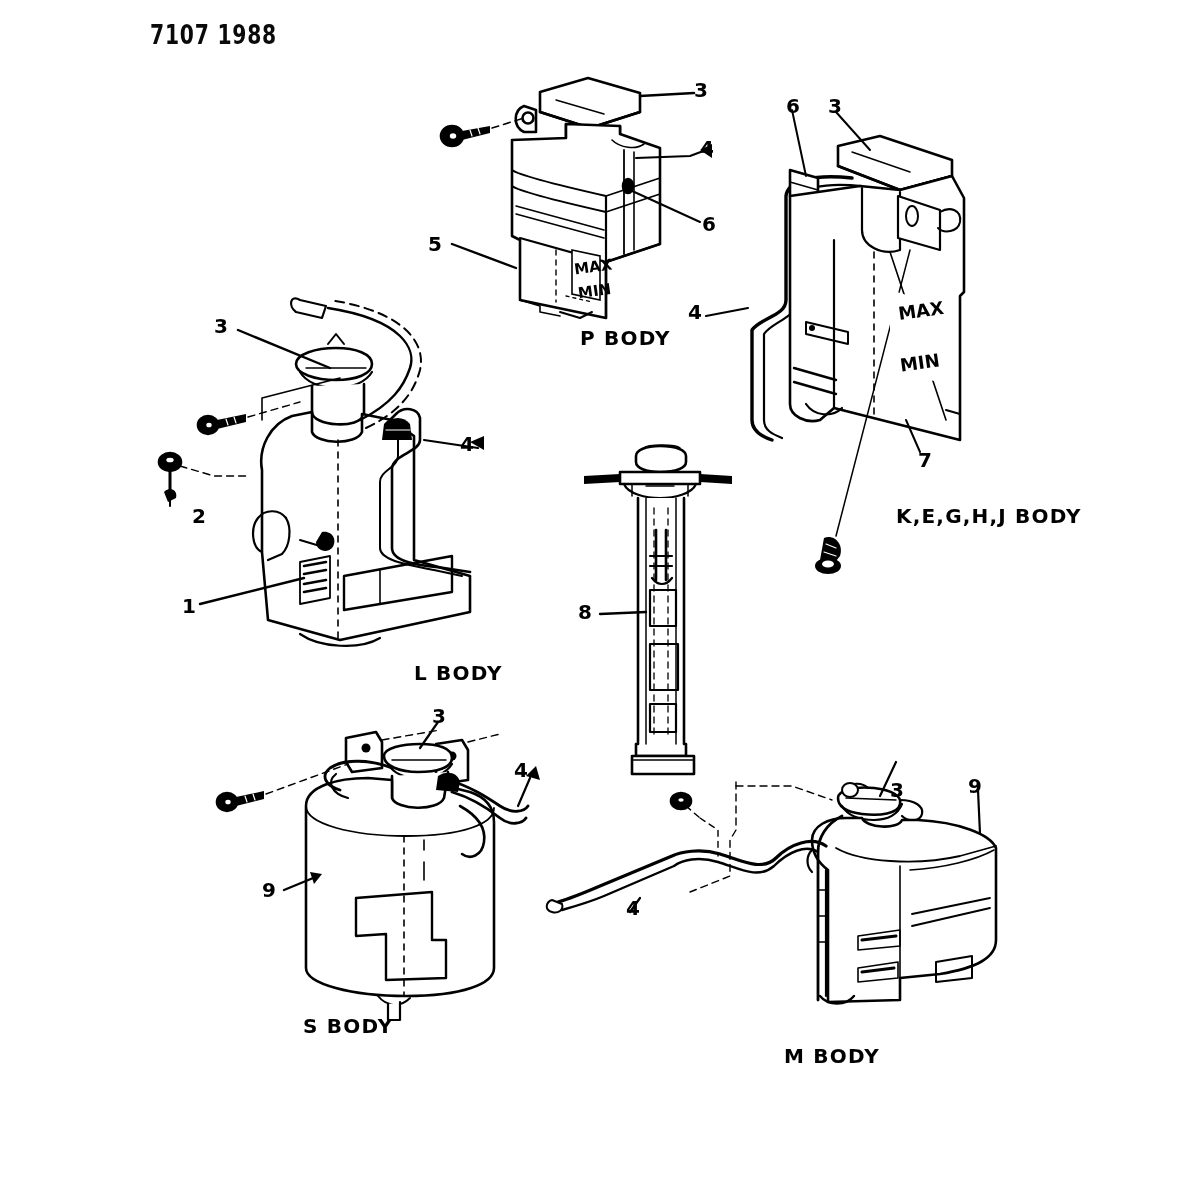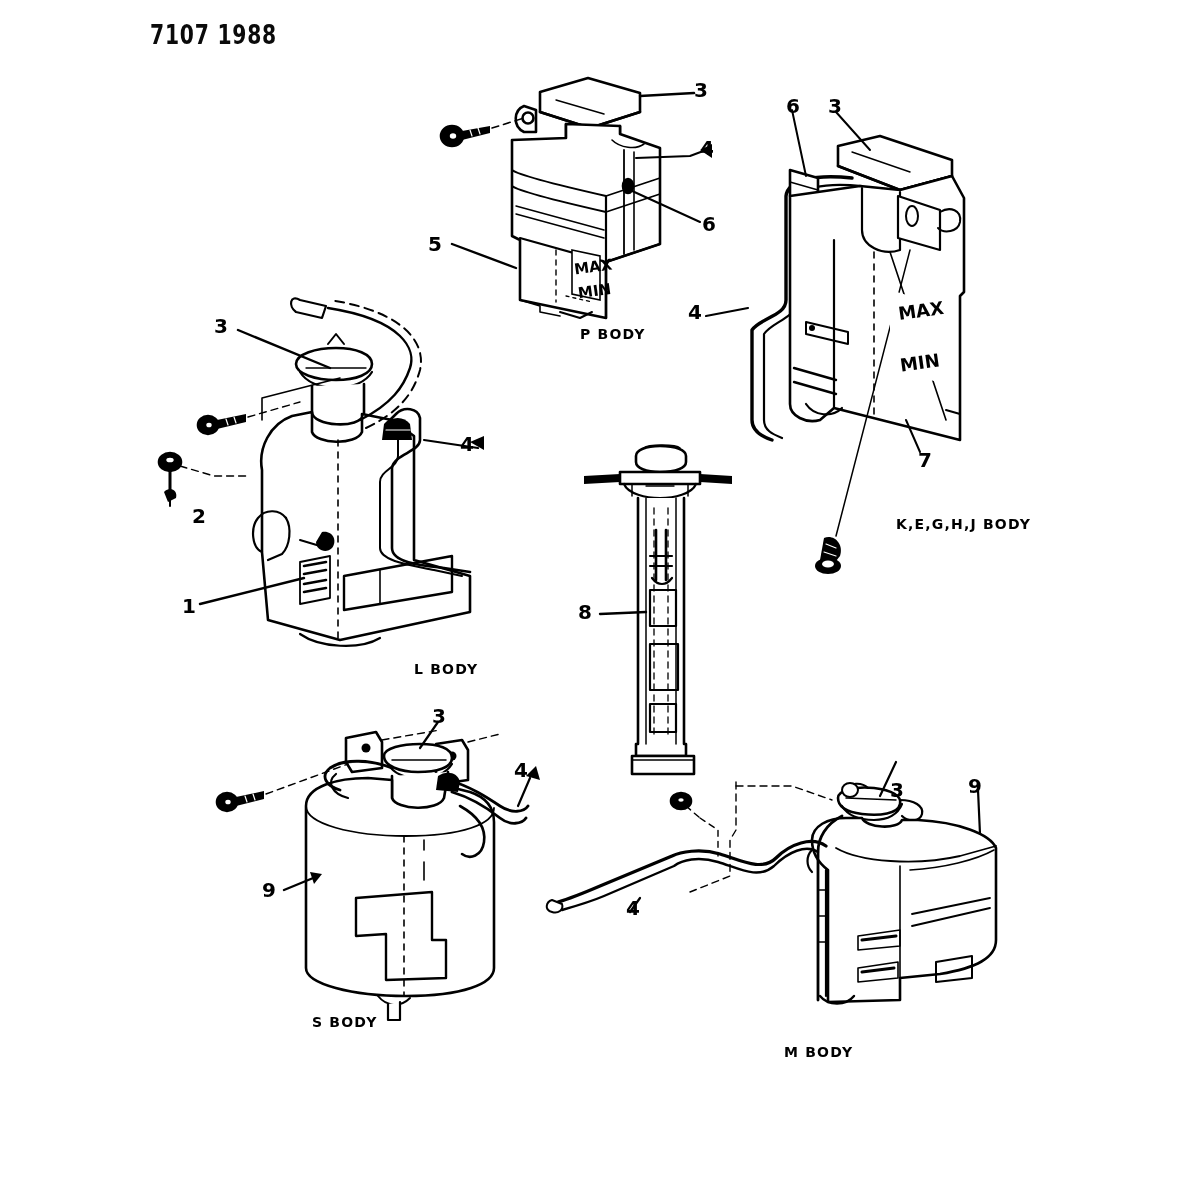--- a/index.html
+++ b/index.html
@@ -5,21 +5,21 @@
   html,body{margin:0;padding:0;background:#ffffff;}
   body{width:1200px;height:1200px;position:relative;overflow:hidden;
        font-family:"Liberation Sans",sans-serif;background:#fff;}
   #sheet{position:absolute;inset:0;width:1200px;height:1200px;}
   .hdr{position:absolute;left:150px;top:20px;font-family:"DejaVu Sans",sans-serif;
        font-weight:bold;font-size:26px;letter-spacing:1px;color:#0a0a0a;
        transform:scaleX(.78);transform-origin:left top;white-space:nowrap;}
   .callout{position:absolute;font-family:"DejaVu Sans",sans-serif;font-weight:bold;
            font-size:20px;color:#000;line-height:1;}
   .bodylbl{position:absolute;font-family:"DejaVu Sans",sans-serif;font-weight:bold;
-           font-size:14px;letter-spacing:1.2px;color:#000;white-space:nowrap;}
+           font-size:20px;letter-spacing:1.2px;color:#000;white-space:nowrap;}
   .maxmin{position:absolute;font-family:"DejaVu Sans",sans-serif;font-weight:bold;
           font-size:15px;color:#000;white-space:nowrap;}
   #banner{position:absolute;left:0;top:1093px;width:1200px;height:107px;}
   svg{display:block;}
   .ln{fill:none;stroke:#000;}
 </style>
 </head>
 <body>
 
 <div id="sheet">
@@ -388,23 +388,23 @@
   <div class="callout" style="left:890px;top:780px">3</div>
   <div class="callout" style="left:626px;top:898px">4</div>
   <div class="callout" style="left:968px;top:776px">9</div>
 
   <div class="maxmin" style="left:574px;top:258px;transform:rotate(-8deg)">MAX</div>
   <div class="maxmin" style="left:578px;top:282px;transform:rotate(-8deg)">MIN</div>
   <div class="maxmin" style="left:898px;top:300px;font-size:18px;transform:rotate(-8deg)">MAX</div>
   <div class="maxmin" style="left:900px;top:352px;font-size:18px;transform:rotate(-8deg)">MIN</div>
 
   <div class="bodylbl" style="left:580px;top:326px">P BODY</div>
-  <div class="bodylbl" style="left:896px;top:516px">K,E,G,H,J BODY</div>
+  <div class="bodylbl" style="left:896px;top:504px">K,E,G,H,J BODY</div>
   <div class="bodylbl" style="left:414px;top:661px">L BODY</div>
-  <div class="bodylbl" style="left:312px;top:1014px">S BODY</div>
+  <div class="bodylbl" style="left:303px;top:1014px">S BODY</div>
   <div class="bodylbl" style="left:784px;top:1044px">M BODY</div>
 
   <div id="banner">
     
     
   </div>
 
 </div>
 
 </body></html>

